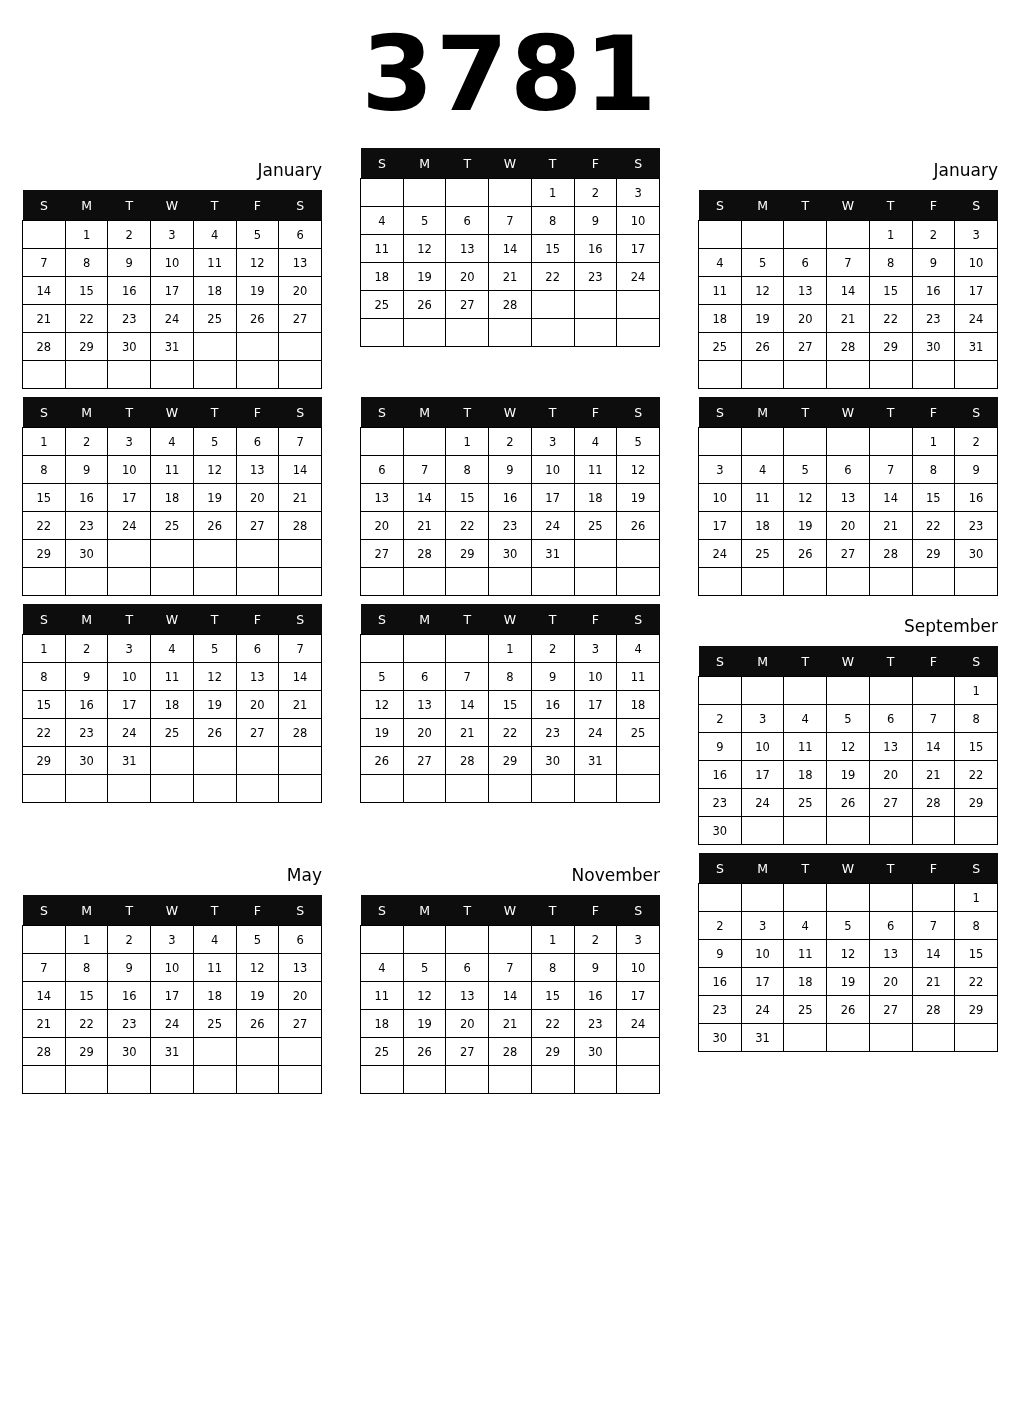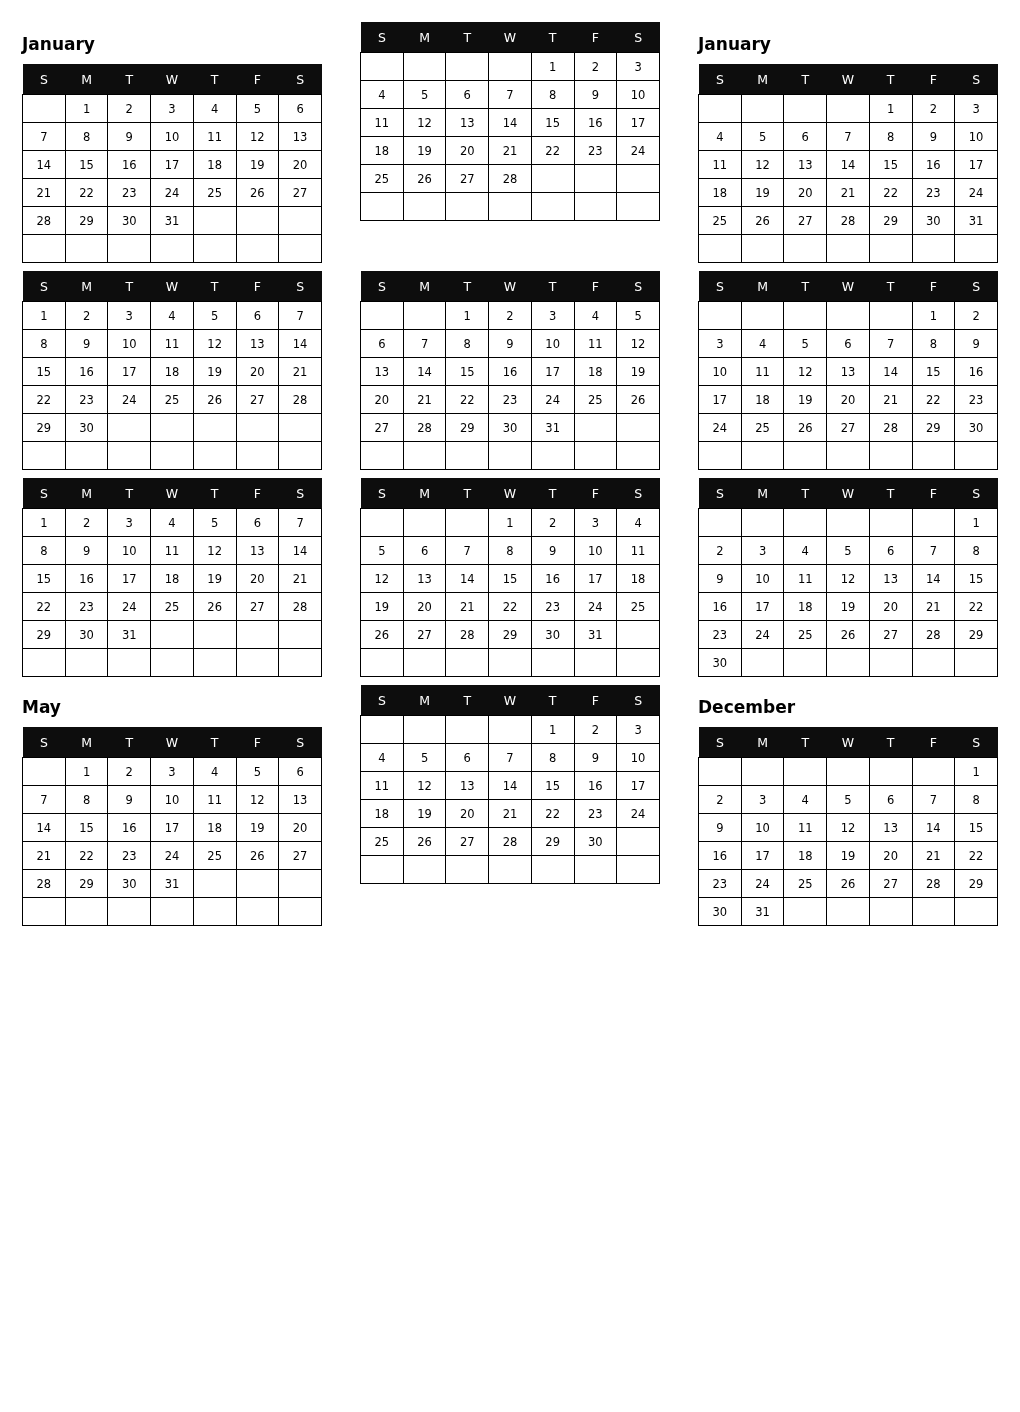--- a/index.html
+++ b/index.html
@@ -36,23 +36,23 @@
     justify-content: center;
     column-gap: 18px;
     row-gap: 0px;
   }
   .month {
     width: 300px;
     margin: 0 auto;
     padding-bottom: 8px;
   }
   .month-name {
-    text-align: left;
+    text-align: right;
     font-size: 17px;
-    font-weight: bold;
+    font-weight: normal;
     margin: 12px 0 10px 0;
   }
   table.cal {
     border-collapse: collapse;
     width: 300px;
     table-layout: fixed;
   }
   table.cal th {
     background: #0d0d0d;
     color: #ffffff;
@@ -71,20 +71,21 @@
     padding: 0;
     color: #000000;
     background: #ffffff;
   }
   table.cal tr.days-head th:first-child { border-top-left-radius: 0; }
 </style>
 </head>
 <body>
 
 <div class="page">
+  <div class="year-title">3781</div>
   <div class="grid" id="months-grid">
       <div class="month">
         <div class="month-name">January</div>
         <table class="cal">
           <thead>
             <tr class="days-head">
               <th>S</th>
               <th>M</th>
               <th>T</th>
               <th>W</th>
@@ -643,20 +644,21 @@
               <td></td>
               <td></td>
               <td></td>
               <td></td>
               <td></td>
             </tr>
           </tbody>
         </table>
       </div>
       <div class="month">
+        <div class="month-name">September</div>
         <table class="cal">
           <thead>
             <tr class="days-head">
               <th>S</th>
               <th>M</th>
               <th>T</th>
               <th>W</th>
               <th>T</th>
               <th>F</th>
               <th>S</th>
@@ -786,92 +788,92 @@
               <td></td>
               <td></td>
               <td></td>
               <td></td>
               <td></td>
             </tr>
           </tbody>
         </table>
       </div>
       <div class="month">
-        <table class="cal">
-          <thead>
-            <tr class="days-head">
-              <th>S</th>
-              <th>M</th>
-              <th>T</th>
-              <th>W</th>
-              <th>T</th>
-              <th>F</th>
-              <th>S</th>
-            </tr>
-          </thead>
-          <tbody>
-            <tr>
-              <td></td>
-              <td></td>
-              <td></td>
-              <td></td>
-              <td>1</td>
-              <td>2</td>
-              <td>3</td>
-            </tr>
-            <tr>
-              <td>4</td>
-              <td>5</td>
-              <td>6</td>
-              <td>7</td>
-              <td>8</td>
-              <td>9</td>
-              <td>10</td>
-            </tr>
-            <tr>
-              <td>11</td>
-              <td>12</td>
-              <td>13</td>
-              <td>14</td>
-              <td>15</td>
-              <td>16</td>
-              <td>17</td>
-            </tr>
-            <tr>
-              <td>18</td>
-              <td>19</td>
-              <td>20</td>
-              <td>21</td>
-              <td>22</td>
-              <td>23</td>
-              <td>24</td>
-            </tr>
-            <tr>
-              <td>25</td>
-              <td>26</td>
-              <td>27</td>
-              <td>28</td>
-              <td>29</td>
-              <td>30</td>
-              <td></td>
-            </tr>
-            <tr>
-              <td></td>
-              <td></td>
-              <td></td>
-              <td></td>
-              <td></td>
-              <td></td>
-              <td></td>
-            </tr>
-          </tbody>
-        </table>
-      </div>
-      <div class="month">
-        <div class="month-name">December</div>
+        <div class="month-name">November</div>
+        <table class="cal">
+          <thead>
+            <tr class="days-head">
+              <th>S</th>
+              <th>M</th>
+              <th>T</th>
+              <th>W</th>
+              <th>T</th>
+              <th>F</th>
+              <th>S</th>
+            </tr>
+          </thead>
+          <tbody>
+            <tr>
+              <td></td>
+              <td></td>
+              <td></td>
+              <td></td>
+              <td>1</td>
+              <td>2</td>
+              <td>3</td>
+            </tr>
+            <tr>
+              <td>4</td>
+              <td>5</td>
+              <td>6</td>
+              <td>7</td>
+              <td>8</td>
+              <td>9</td>
+              <td>10</td>
+            </tr>
+            <tr>
+              <td>11</td>
+              <td>12</td>
+              <td>13</td>
+              <td>14</td>
+              <td>15</td>
+              <td>16</td>
+              <td>17</td>
+            </tr>
+            <tr>
+              <td>18</td>
+              <td>19</td>
+              <td>20</td>
+              <td>21</td>
+              <td>22</td>
+              <td>23</td>
+              <td>24</td>
+            </tr>
+            <tr>
+              <td>25</td>
+              <td>26</td>
+              <td>27</td>
+              <td>28</td>
+              <td>29</td>
+              <td>30</td>
+              <td></td>
+            </tr>
+            <tr>
+              <td></td>
+              <td></td>
+              <td></td>
+              <td></td>
+              <td></td>
+              <td></td>
+              <td></td>
+            </tr>
+          </tbody>
+        </table>
+      </div>
+      <div class="month">
         <table class="cal">
           <thead>
             <tr class="days-head">
               <th>S</th>
               <th>M</th>
               <th>T</th>
               <th>W</th>
               <th>T</th>
               <th>F</th>
               <th>S</th>

